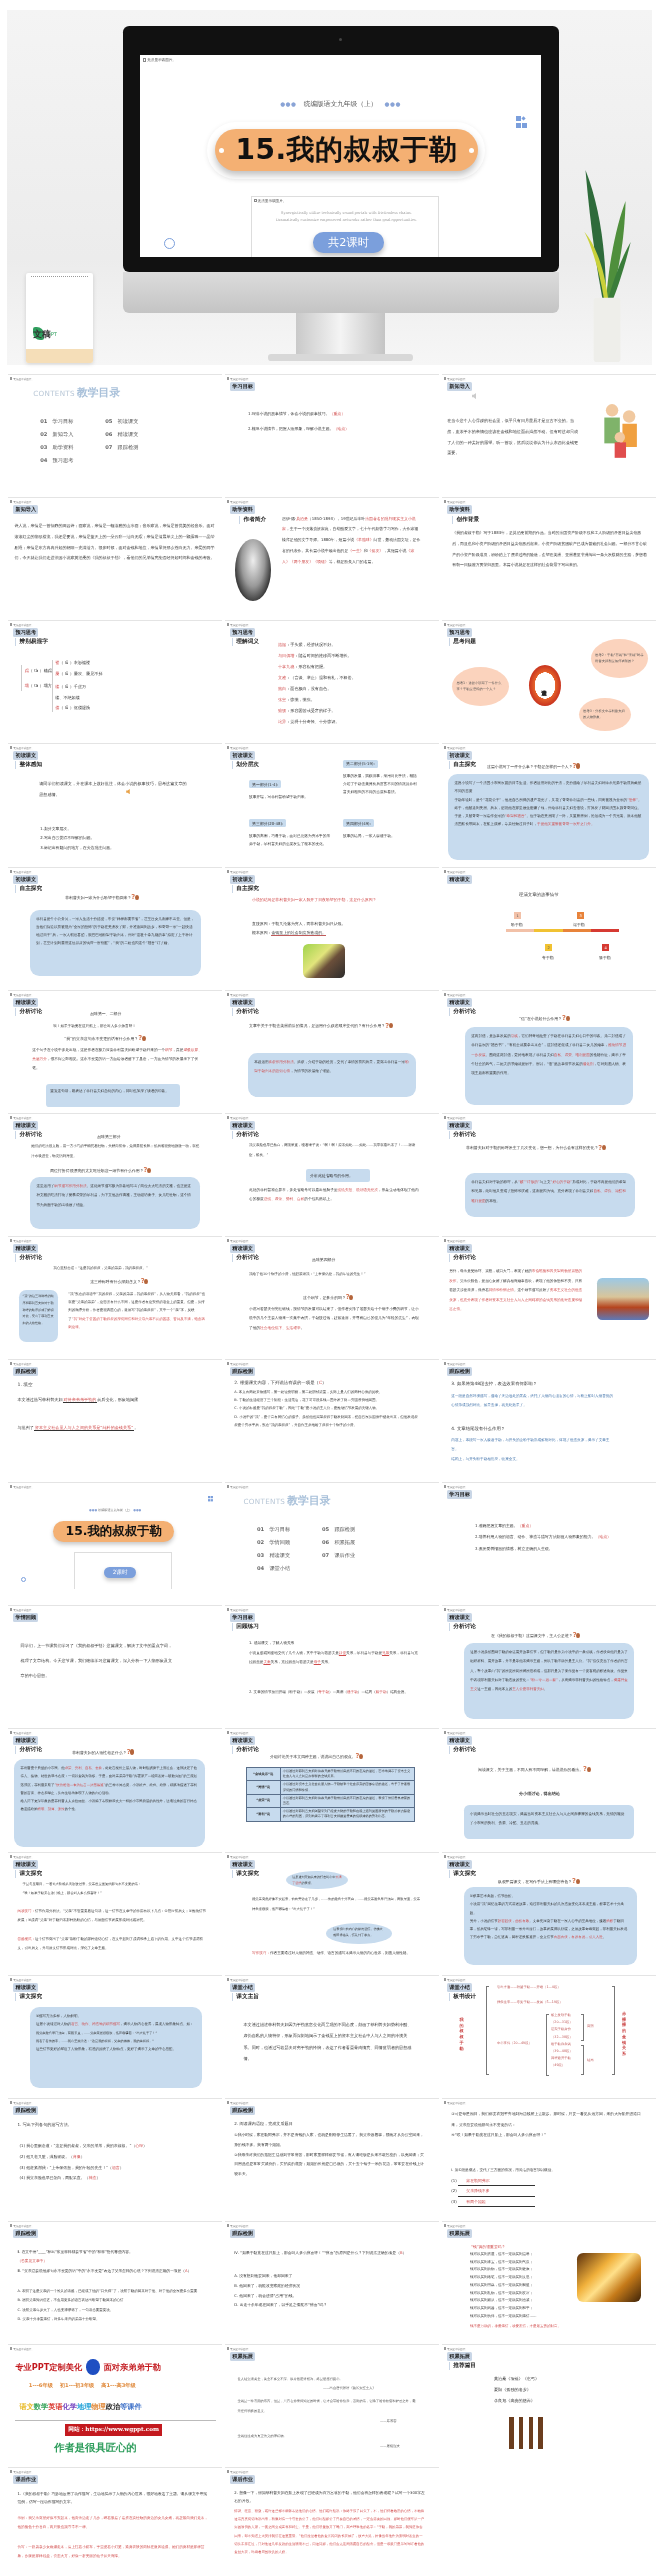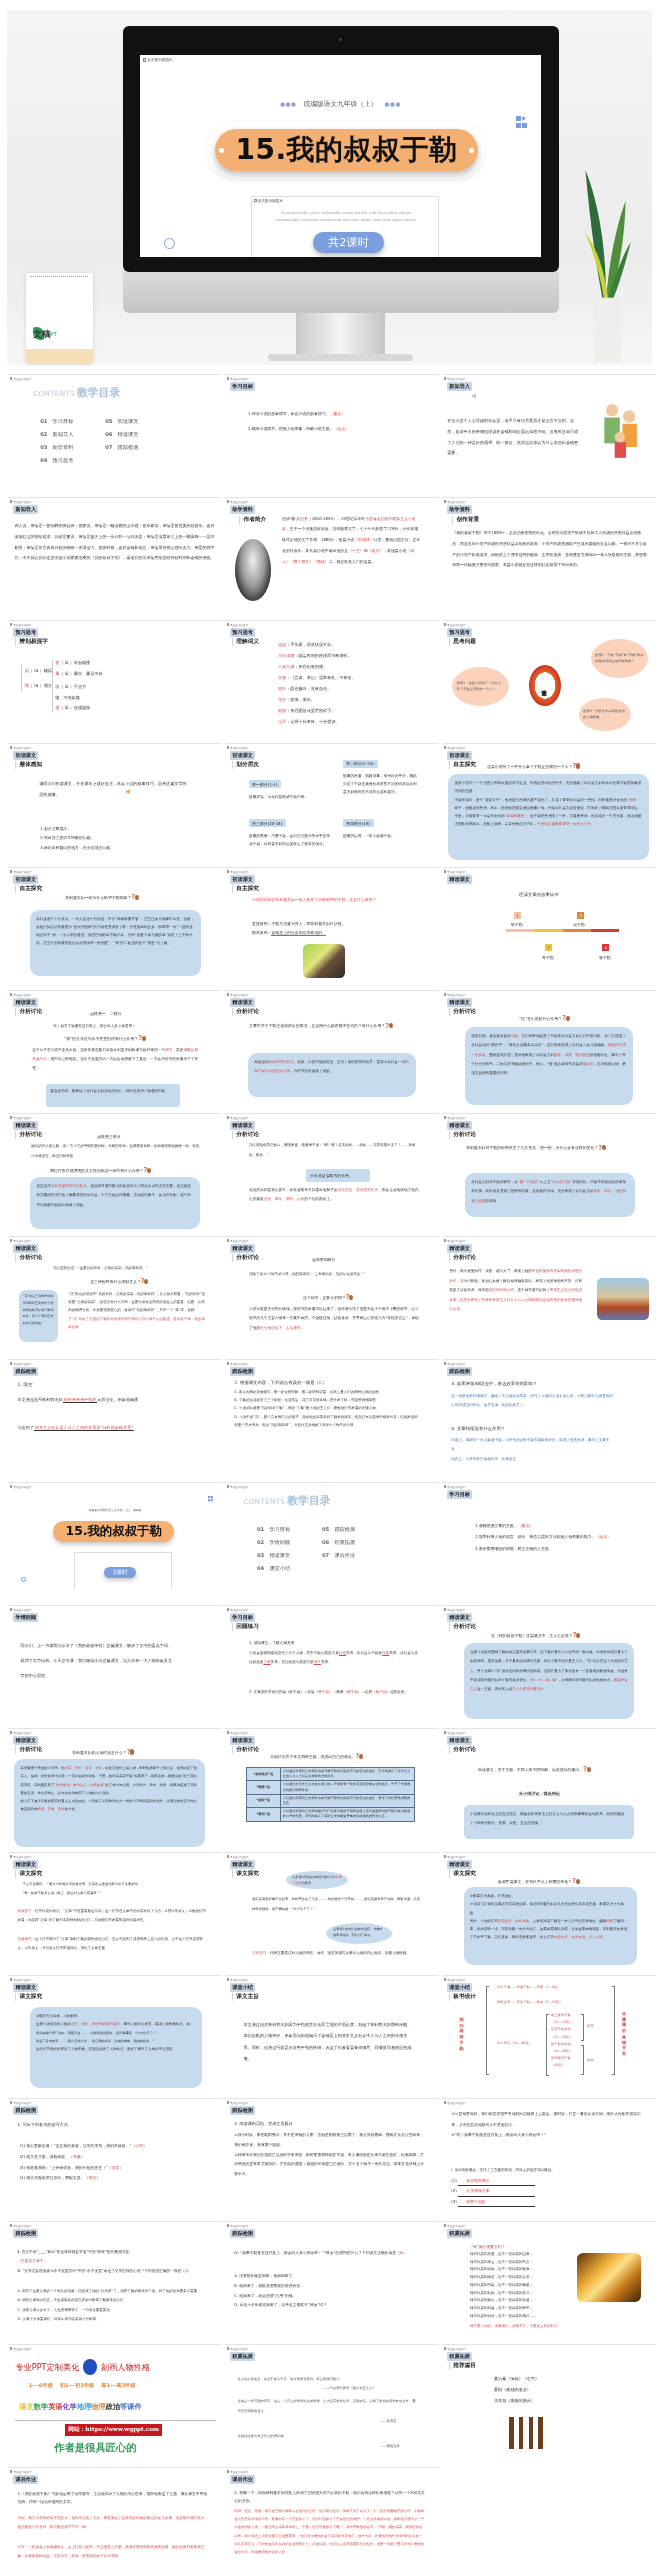--- a/index.html
+++ b/index.html
@@ -55,21 +55,21 @@
 .mini-pill{position:absolute;border-radius:15.5px;background:#f4b073;box-shadow:0 2.6px 4.1px rgba(0,0,0,.22);text-align:center;font-weight:900;color:#111}
 .cloud{position:absolute;background:#fbd3bd;border-radius:50%;font-size:3.3px;line-height:5.7px;color:#555;display:flex;align-items:center;justify-content:center;text-align:left;padding:4.1px}
 .hl-box{position:absolute;background:#c7dbee;border-radius:1.5px;padding:1.5px 3.1px;font-size:3.9px;color:#333}
 .timeline{position:absolute;left:64px;top:61px;width:113px;height:3.1px;display:flex}
 .timeline div{flex:1}
 .tbox{position:absolute;width:7.2px;height:7.2px;font-size:3.6px;display:flex;align-items:center;justify-content:center;color:#fff}
 .tlabel{position:absolute;font-size:3.9px;color:#333}
 table.themes{position:absolute;left:20.6px;top:38px;width:169px;border-collapse:collapse;font-size:3.2px;line-height:5.2px}
 table.themes td{border:0.5px solid #5a6f8a;background:#c7dbee;padding:1px 2.1px;vertical-align:middle}
 table.themes td.k{width:34px;text-align:center;font-weight:bold}
-.ad-title{position:absolute;left:7.2px;top:14.4px;font-size:8.2px;font-weight:normal;color:#c3191e;display:flex;align-items:center;gap:4.1px}
+.ad-title{position:absolute;left:7.2px;top:14.4px;font-size:8.2px;font-weight:bold;color:#c3191e;display:flex;align-items:center;gap:4.1px}
 .ad-logo{width:13.4px;height:15.5px;border-radius:50%;background:#1f4fc2}
 .ad-grades{position:absolute;left:20.6px;top:37px;font-size:5.2px;color:#e08a3c;font-weight:bold;word-spacing:5.2px}
 .ad-subjects{position:absolute;left:11.3px;top:57px;font-size:7.2px;font-weight:bold}
 .ad-site{position:absolute;left:57px;top:79px;padding:2.1px 3.1px;background:#c3191e;color:#fff;font-size:5.7px;font-weight:bold;font-family:"DejaVu Serif",serif}
 .ad-join{position:absolute;left:46px;top:96px;font-size:10.3px;font-weight:bold;color:#2f9e5d}
 .ad-line{position:absolute;left:7.2px;top:75px;width:201px;height:0.5px;background:#bbb}
 .board{position:absolute;font-size:3.3px;color:#c05a5a}
 .brk{position:absolute;border:0.5px solid #777}
 </style>
 </head>
@@ -782,21 +782,21 @@
 </div>
 
 <div class="slide" style="left:8.2px;top:2344px">
   <div class="ph">
       <i></i>
       <span>无法显示该图片。</span>
     </div>
   <div class="ad-title">
       <span>专业PPT定制美化</span>
       <span class="ad-logo"></span>
-      <span>刻画人物性格</span>
+      <span>面对亲弟弟于勒</span>
     </div>
   <div class="ad-grades"><span>1---6年级</span> <span>初1---初3年级</span> <span>高1---高3年级</span></div>
   <div class="ad-subjects"><span style="color:#e8b923">语文</span><span style="color:#3aa55c">数学</span><span style="color:#d9342b">英语</span><span style="color:#7a4bc2">化学</span><span style="color:#2aa6d9">地理</span><span style="color:#e08a3c">物理</span><span style="color:#222">政治</span><span style="color:#3f72c9">等课件</span></div>
   <div class="ad-line"></div>
   <div class="ad-site">网站：https://www.wgppt.com</div>
   <div class="ad-join">作者是很具匠心的</div>
 </div>
 <div class="slide" style="left:225px;top:2344px">
   <div class="ph">
       <i></i>

